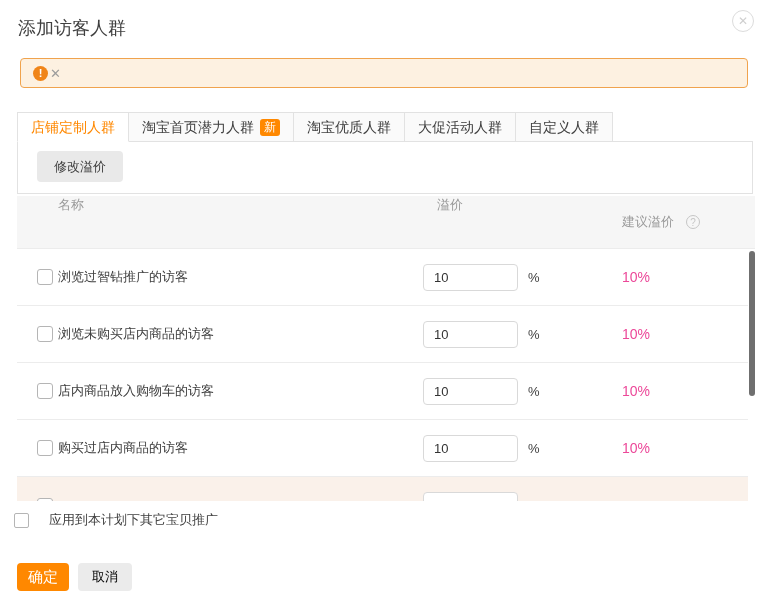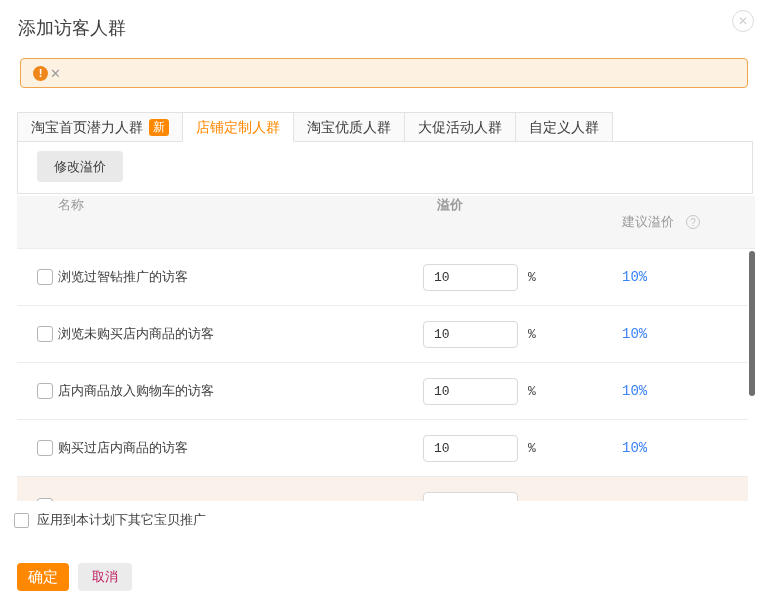--- a/index.html
+++ b/index.html
@@ -31,68 +31,68 @@
 
   .panel { position: absolute; left: 17px; top: 141px; width: 736px; height: 53px;
     border: 1px solid #e2e2e2; border-top: none; background: #fff; z-index: 1; }
   .btn-modify { margin: 10px 0 0 19px; height: 31px; padding: 0 17px; background: #e9e9e9;
     border: none; border-radius: 4px; font-size: 13px; color: #404040; cursor: pointer;
     font-family: "Liberation Sans", sans-serif; }
 
   .thead { position: absolute; left: 17px; top: 196px; width: 738px; height: 52px;
     background: #f6f6f6; display: flex; font-size: 13px; color: #9a9a9a; }
   .th-name { width: 406px; padding-left: 41px; }
-  .th-premium { width: 199px; padding-left: 14px; font-weight: bold; }
+  .th-premium { width: 199px; padding-left: 14px; }
   .th-suggest { display: flex; align-items: center; gap: 12px; }
   .help-icon { width: 14px; height: 14px; border: 1px solid #c6c6c6; border-radius: 50%;
     color: #c6c6c6; font-size: 10px; display: flex; align-items: center; justify-content: center; cursor: pointer; }
 
   .tbody { position: absolute; left: 17px; top: 248px; width: 738px; height: 253px;
     overflow: hidden; border-top: 1px solid #ececec; }
   .row { display: flex; align-items: center; height: 57px; width: 731px; border-bottom: 1px solid #ececec; }
   .row.highlight { background: #faf1ea; border-bottom: none; }
   .cell-check { width: 41px; padding-left: 20px; flex: none; }
   .checkbox { width: 16px; height: 16px; border: 1px solid #b5b5b5; border-radius: 3px; background: #fff; cursor: pointer; }
   .cell-name { flex: 1; font-size: 13px; color: #404040; }
   .cell-premium { width: 199px; flex: none; display: flex; align-items: center; }
   .premium-input { width: 95px; height: 27px; border: 1px solid #d9d9d9; border-radius: 4px;
     padding: 0 0 0 10px; font-size: 13px; color: #333; outline: none; }
   .unit { margin-left: 10px; font-size: 13px; color: #404040; }
-  .cell-suggest { width: 126px; flex: none; font-size: 14px; color: #3b82f6; }
-  .num { font-family: Liberation Mono, monospace; }
+  .cell-suggest { width: 126px; flex: none; font-size: 14px; color: #ec4899; }
+  .num { font-family: Liberation Sans, sans-serif; }
   .scroll-thumb { position: absolute; right: 0; top: 2px; width: 6px; height: 145px;
     background: #6f6f6f; border-radius: 3px; cursor: grab; }
 
-  .footer-check { position: absolute; left: 14px; top: 511px; display: flex; align-items: center; font-size: 13px; color: #404040; }
+  .footer-check { position: absolute; left: 14px; top: 511px; display: flex; align-items: center; font-size: 13px; color: #404040; gap: 12px; }
   .footer-check .checkbox { width: 15px; height: 15px; border-radius: 2px; }
   .footer-check-label { margin-left: 8px; }
 
   .btn-confirm { position: absolute; left: 17px; top: 563px; height: 28px; padding: 0 11px;
     background: var(--accent, #ff8800); color: #fff; border: none; border-radius: 4px; font-size: 15px;
     cursor: pointer; font-family: "Liberation Sans", sans-serif; }
   .btn-cancel { position: absolute; left: 78px; top: 563px; height: 28px; padding: 0 14px;
-    background: #ebebeb; color: #be185d; border: none; border-radius: 4px; font-size: 13px;
+    background: #ebebeb; color: #000000; border: none; border-radius: 4px; font-size: 13px;
     cursor: pointer; font-family: "Liberation Sans", sans-serif; text-align: center; }
 </style>
 </head>
 <body>
 
 <div class="dialog">
 
   <div class="dialog-title">添加访客人群</div>
   <div class="dialog-close">✕</div>
 
   <div class="alert">
     <span class="alert-icon">!</span>
     <span class="alert-close">✕</span>
   </div>
 
   <div class="tabs">
+    <div class="tab active"><span>店铺定制人群</span></div>
     <div class="tab"><span>淘宝首页潜力人群</span><span class="tab-badge">新</span></div>
-    <div class="tab active"><span>店铺定制人群</span></div>
     <div class="tab"><span>淘宝优质人群</span></div>
     <div class="tab"><span>大促活动人群</span></div>
     <div class="tab"><span>自定义人群</span></div>
   </div>
 
   <div class="panel">
     <button class="btn-modify">修改溢价</button>
   </div>
 
   <div class="thead">

